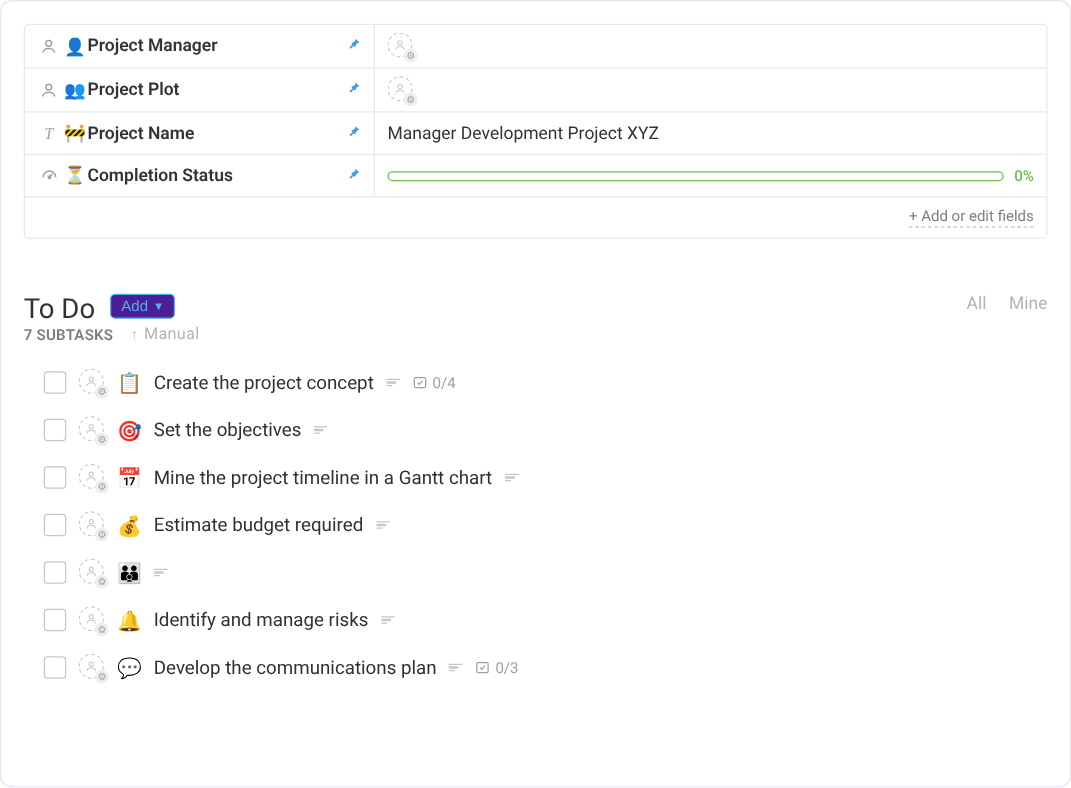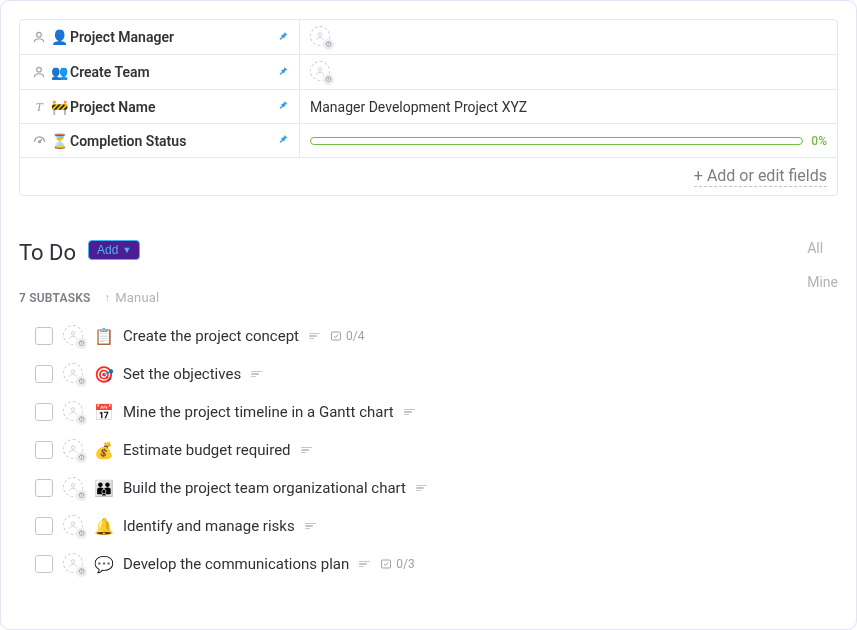--- a/index.html
+++ b/index.html
@@ -91,21 +91,21 @@
   }
 
   .progress-wrap { display: flex; align-items: center; width: 100%; gap: 8px; }
   .progress-bar { flex:1; height: 8px; border: 1.3px solid #6fbd45; border-radius: 999px; background: #fff; }
   .progress-val { color: #6fbd45; font-size: 12px; font-weight: 500; }
 
   .footer-row {
     display: flex;
     justify-content: flex-end;
     padding: 8px 10px;
-    font-size: 16px;
+    font-size: 12px;
     border-top: 1px solid #e5e9ec;
   }
   .add-fields {
     color: #7b7f85;
     border-bottom: 1px dashed #bfc5cb;
     padding-bottom: 1px;
     cursor: pointer;
   }
 
   
@@ -120,21 +120,21 @@
     border: 1px solid #49b5e9;
     color: #49b5e9;
     background: #4c1d95;
     border-radius: 4px;
     padding: 2px 8px;
     font-size: 12px;
     display: inline-flex; align-items: center; gap: 4px;
     cursor: pointer;
   }
   .add-btn .caret { font-size: 9px; }
-  .filter-tabs { margin-left: auto; display: flex; gap: 18px; color: #b0b5ba; font-size: 14px; flex-direction: column; }
+  .filter-tabs { margin-left: auto; display: flex; gap: 18px; color: #b0b5ba; font-size: 14px; }
   .filter-tab { cursor: pointer; }
 
   .subtasks-bar {
     display: flex; align-items: center; gap: 14px;
     color: #7b7f85;
     font-size: 12px;
     text-transform: uppercase;
     letter-spacing: .2px;
     font-weight: 600;
   }
@@ -198,21 +198,21 @@
 
     <div class="field-row">
       <div class="field-label-cell">
         <span class="field-type-icon">
           <svg viewBox="0 0 24 24" width="14" height="14" fill="none" stroke="currentColor" stroke-width="2">
               <circle cx="12" cy="8" r="4"></circle>
               <path d="M4 21c0-4 4-6 8-6s8 2 8 6"></path>
             </svg>
         </span>
         <span class="field-label-emoji">👥</span>
-        <span class="field-label-text">Create Team</span>
+        <span class="field-label-text">Project Plot</span>
         <span class="pin-icon">
           <svg viewBox="0 0 24 24" width="12" height="12" fill="#3d9cea">
               <path d="M14 3l7 7-4 1-3 6-2-2-5 5-2-2 5-5-2-2 6-3 1-4z"></path>
             </svg>
         </span>
       </div>
       <div class="field-value-cell">
         <span class="assignee-placeholder">
           <span class="avatar">
               <svg viewBox="0 0 24 24" fill="none" stroke-width="2">
@@ -381,21 +381,20 @@
           <span class="assignee-placeholder">
             <span class="avatar">
               <svg viewBox="0 0 24 24" fill="none" stroke-width="2">
                 <circle cx="12" cy="8" r="4"></circle>
                 <path d="M4 21c0-4 4-6 8-6s8 2 8 6"></path>
               </svg>
             </span>
             <span class="gear">⚙</span>
           </span>
           <span class="task-emoji">👪</span>
-          <span class="task-title">Build the project team organizational chart</span>
           <span class="meta-icon triline">
             <span></span>
             <span></span>
             <span></span>
           </span>
         </div>
         <div class="task-item">
           <span class="task-check"></span>
           <span class="assignee-placeholder">
             <span class="avatar">

